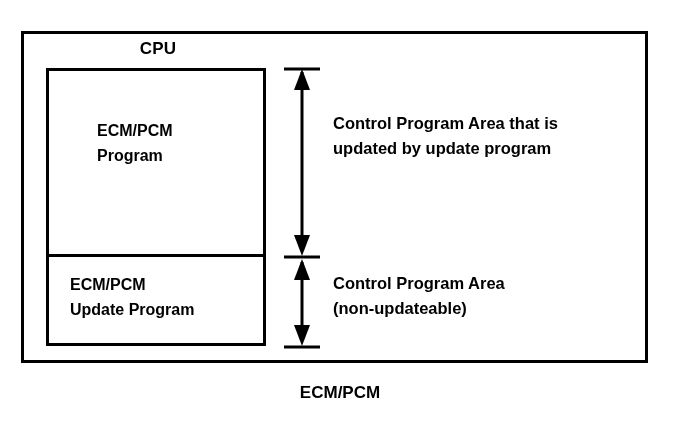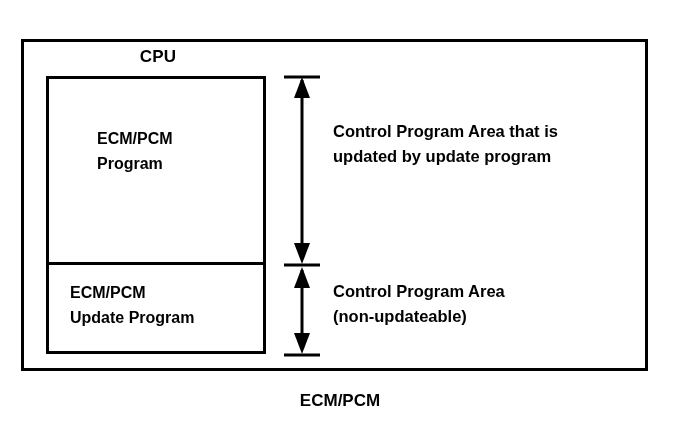--- a/index.html
+++ b/index.html
@@ -11,21 +11,21 @@
     width: 688px;
     height: 434px;
     position: relative;
     font-family: "Liberation Sans", sans-serif;
     overflow: hidden;
   }
 
   #diagram-root {
     position: absolute;
     left: 0;
-    top: 8px;
+    top: 0;
     width: 688px;
     height: 314px;
   }
 
   
   .outer-box {
     position: absolute;
     left: 21px;
     top: 31px;
     width: 627px;

